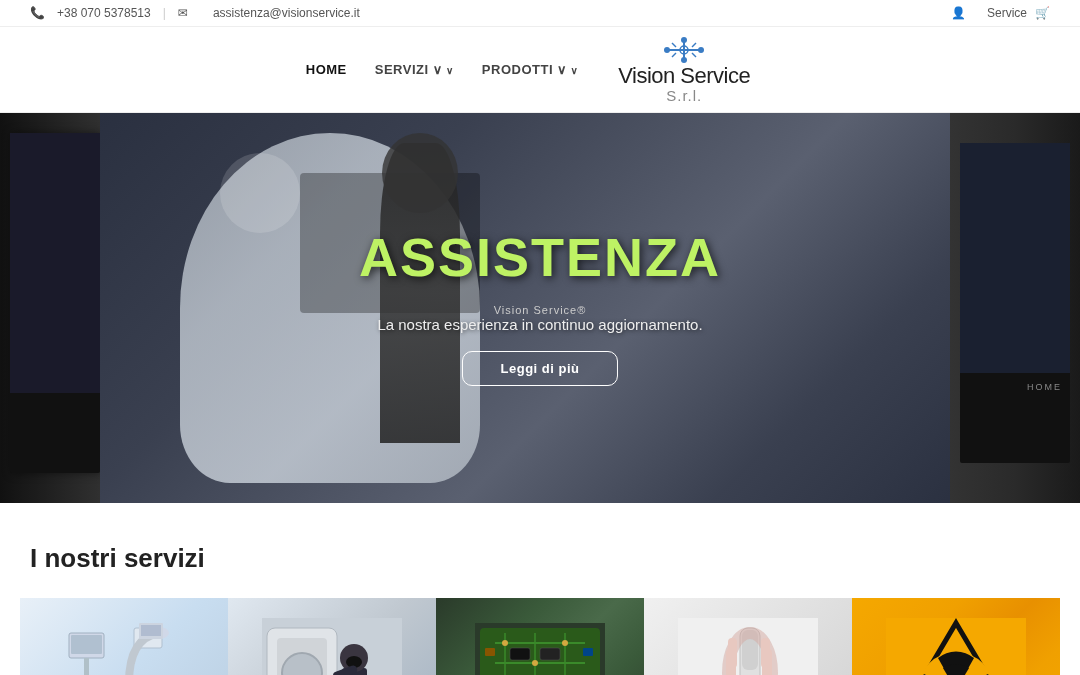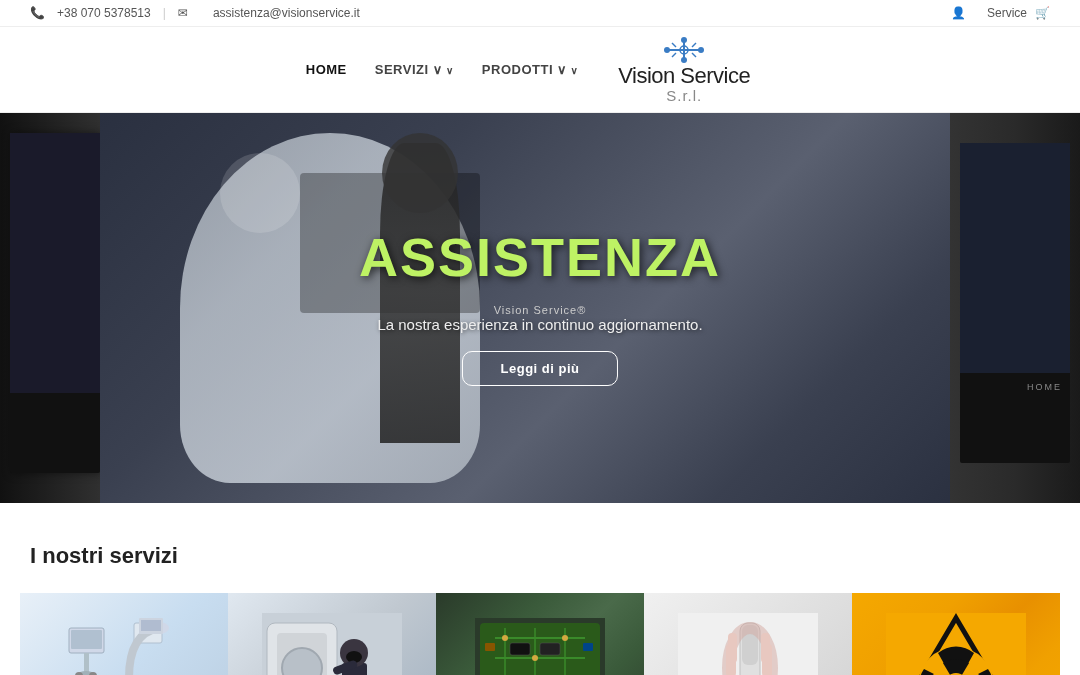--- a/index.html
+++ b/index.html
@@ -171,21 +171,21 @@
       cursor: pointer;
       border-radius: 10px;
     }
 
     
     .services-section {
       padding: 40px 20px 30px;
       background: #fff;
     }
     .services-title {
-      font-size: 22px;
+      font-size: 26px;
       font-weight: 700;
       color: #222;
       margin-bottom: 24px;
       padding-left: 10px;
     }
     .services-grid {
       display: flex;
       gap: 0;
       width: 100%;
     }

